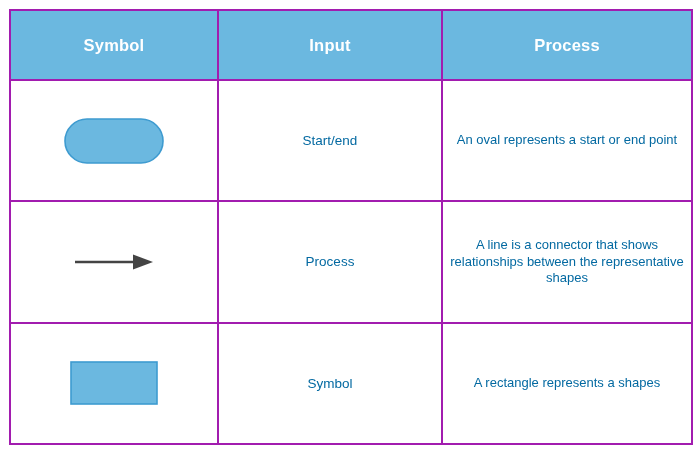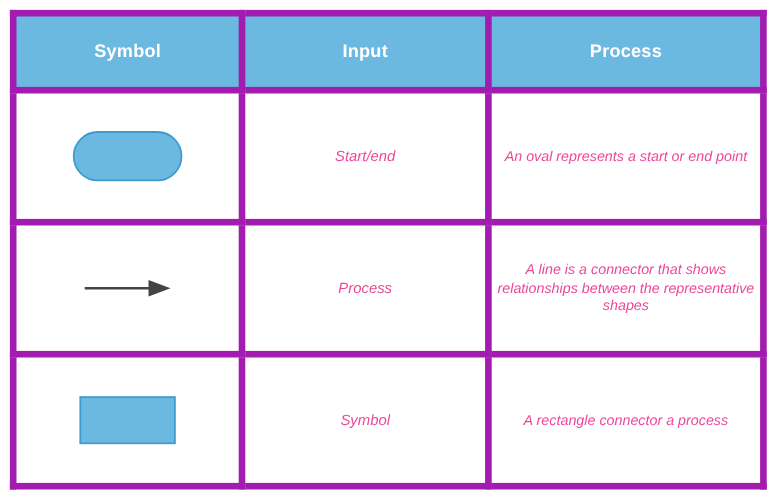--- a/index.html
+++ b/index.html
@@ -16,21 +16,21 @@
     box-sizing:border-box;
   }
   table.flowchart-table{
     border-collapse:collapse;
     width:682px;
     height:436px;
     table-layout:fixed;
   }
   table.flowchart-table td,
   table.flowchart-table th{
-    border:6px solid #a21caf;
+    border:2px solid #a21caf;
     box-sizing:border-box;
     padding:0;
   }
   col.c-symbol{width:208px;}
   col.c-name{width:224px;}
   col.c-function{width:250px;}
 
   thead th{
     background:#6BB8E0;
     color:#ffffff;
@@ -38,24 +38,23 @@
     font-size:16.5px;
     font-weight:bold;
     letter-spacing:.2px;
     text-align:center;
     vertical-align:middle;
   }
   tbody tr{height:73.2px;}
   tbody td{
     vertical-align:middle;
     text-align:center;
-    color:#ec4899;
+    color:#0369a1;
     font-size:13.5px;
     line-height:1.28;
-    font-style:italic;
   }
   td.sym-cell{padding:0;}
   td.fn-cell{padding:0 10px;font-size:13px;line-height:1.3;margin-top:48px;}
   td.name-cell{font-size:13.5px;}
 
   .shape-box{
     display:flex;
     align-items:center;
     justify-content:center;
     width:100%;
@@ -121,19 +120,19 @@
         <td class="sym-cell">
           <div class="shape-box">
             <div class="shape-inner">
               <svg width="88" height="44" viewBox="0 0 88 44" aria-hidden="true">
                 <rect x="1" y="1" width="86" height="42" fill="#6BB8E0" stroke="#3E9BD0" stroke-width="1.6"></rect>
               </svg>
             </div>
           </div>
         </td>
         <td class="name-cell">Symbol</td>
-        <td class="fn-cell">A rectangle connector a process</td>
+        <td class="fn-cell">A rectangle represents a shapes</td>
       </tr>
 
 
     </tbody>
   </table>
 </div>
 
 </body></html>

